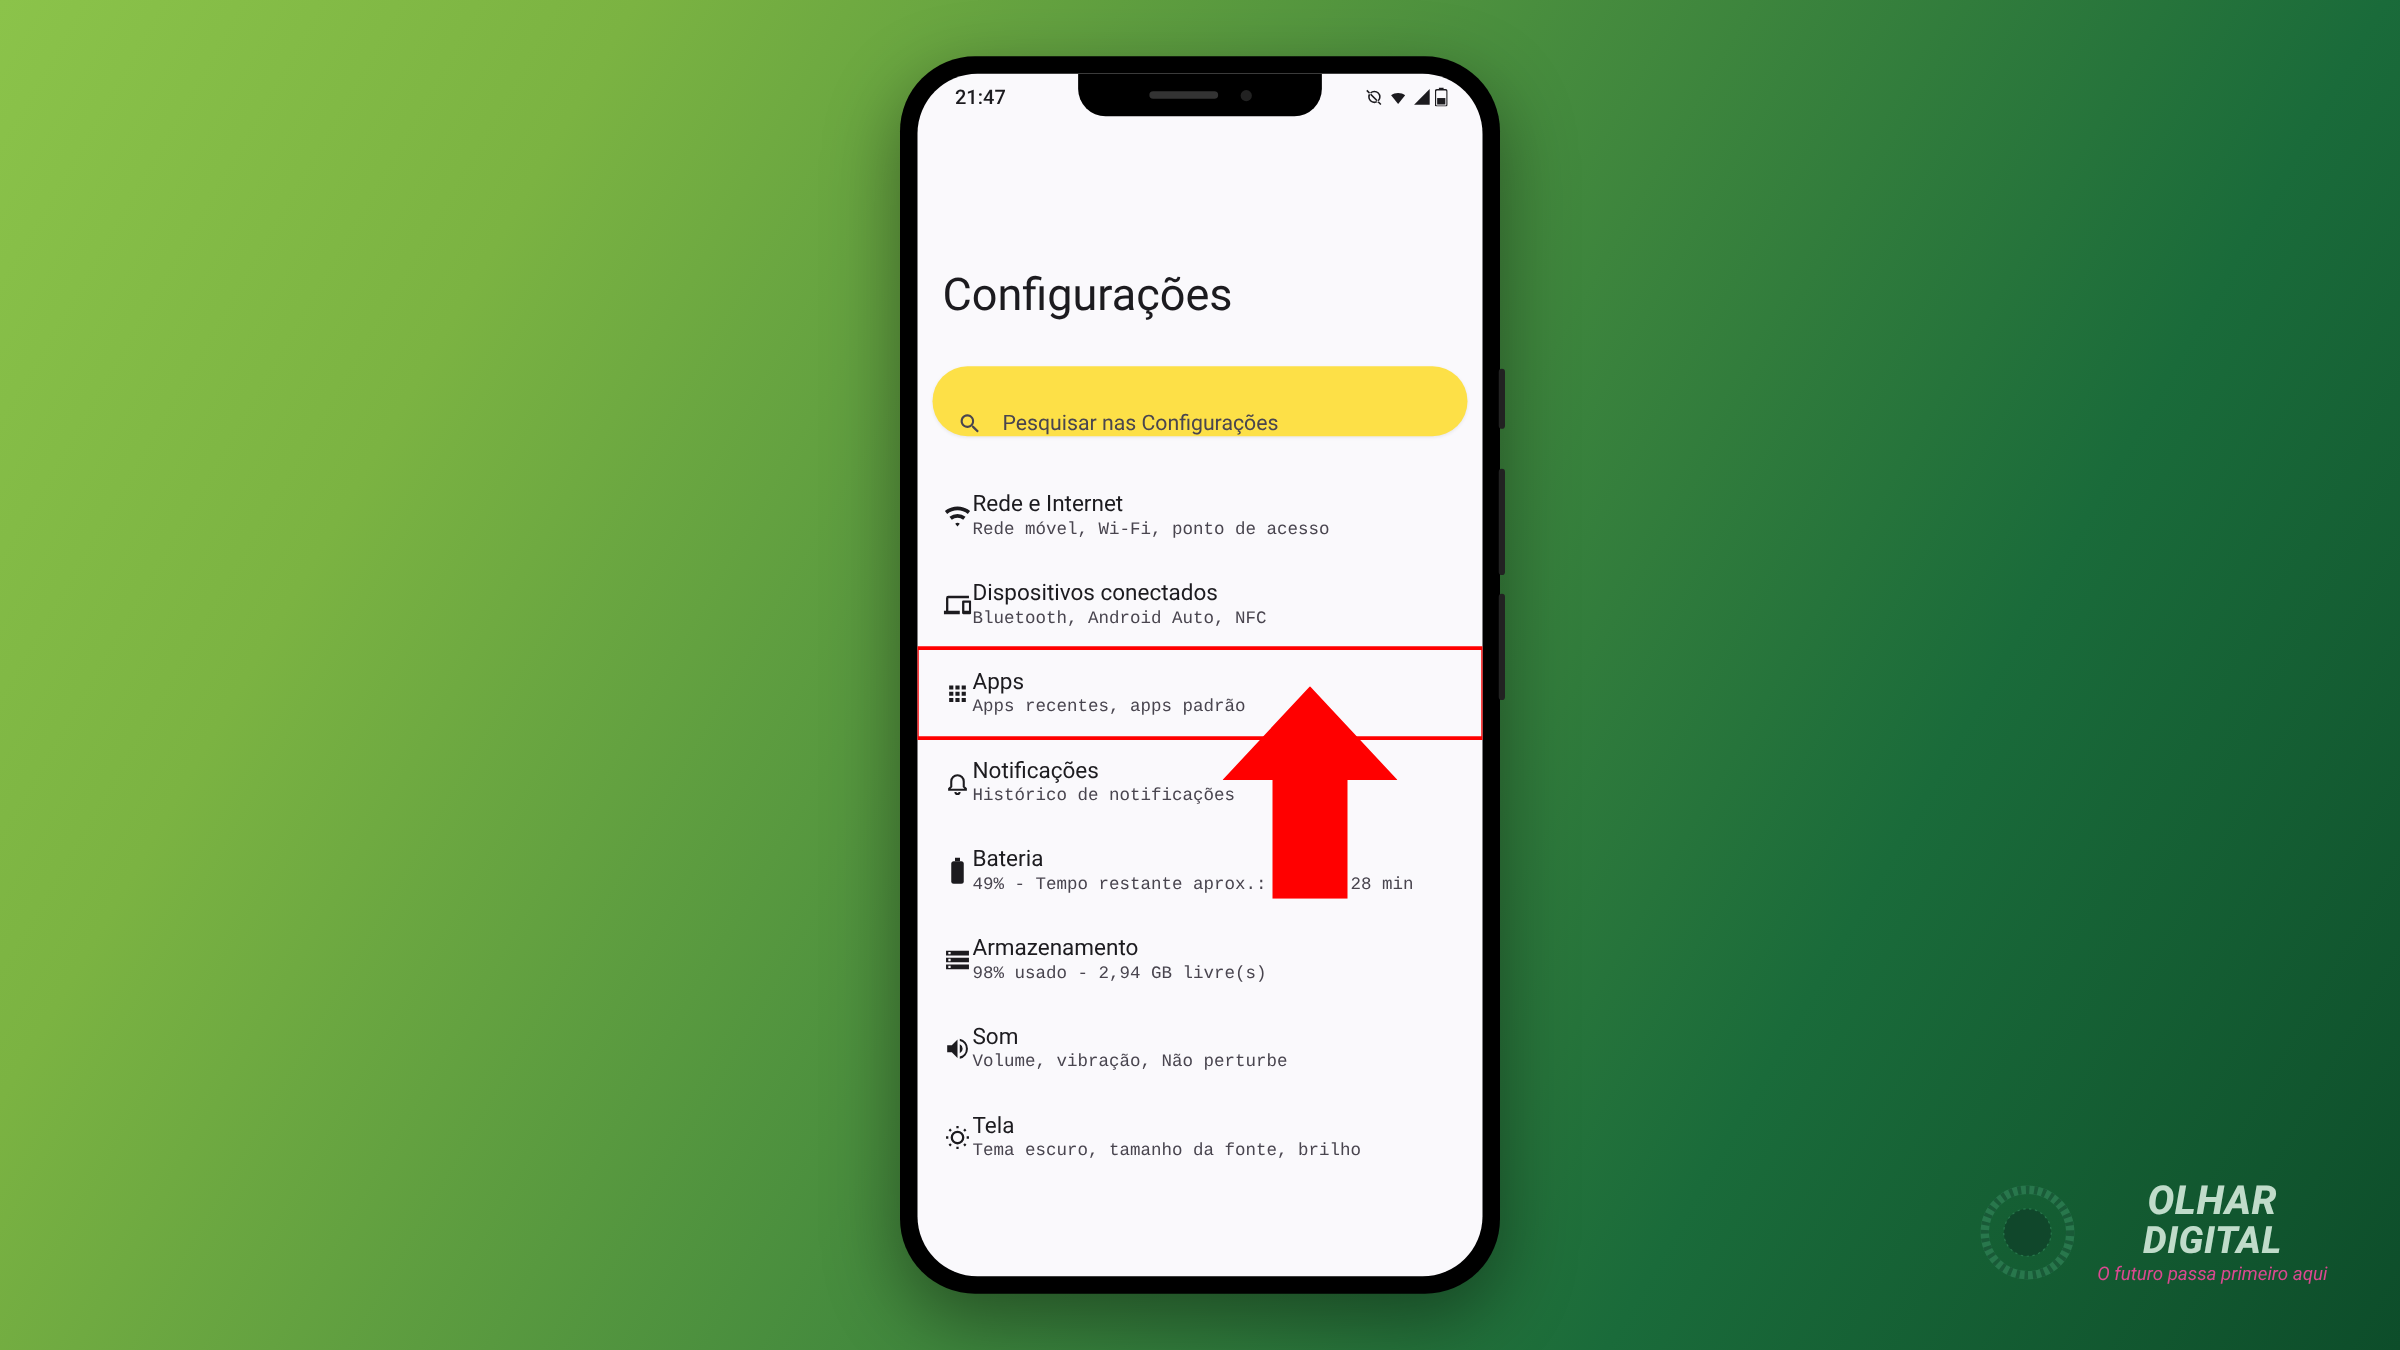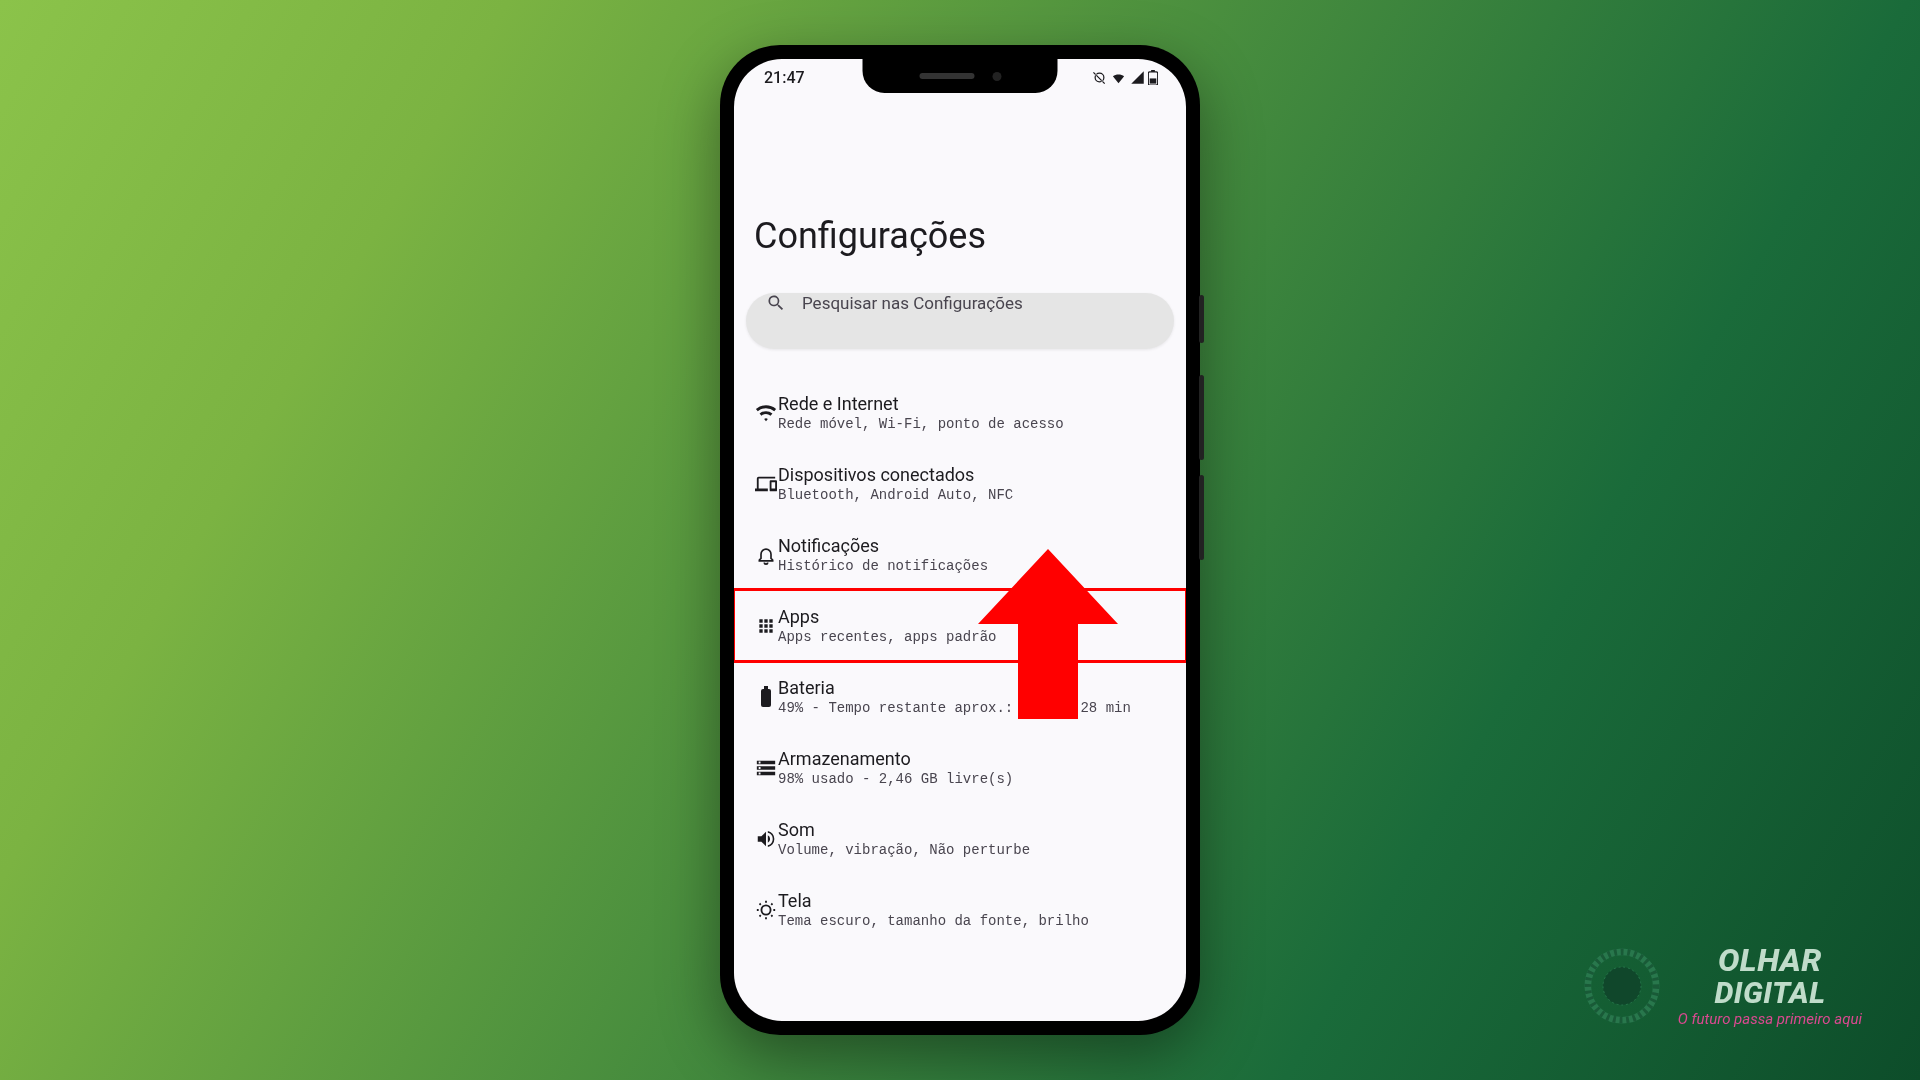--- a/index.html
+++ b/index.html
@@ -63,25 +63,25 @@
     .status-right { display: flex; gap: 3px; align-items:center; }
     .status-right svg{display:block;}
     .content { padding: 0 12px; }
     .page-title {
       font-size: 36px;
       font-weight: 400;
       color: #1c1b1f;
       margin: 120px 0 36px 8px;
     }
     .search-bar {
-      background: #e5e5e5;
+      background: #fde047;
       border-radius: 30px;
       height: 56px;
       display: flex;
-      align-items: flex-start;
+      align-items: flex-end;
       padding: 0 20px;
       gap: 16px;
       box-shadow: 0 1px 3px rgba(0,0,0,0.08);
       margin-bottom: 28px;
     }
     .search-bar .ph { color: #49454f; font-size: 17px; }
     .setting-item {
       display: flex;
       align-items: center;
       padding: 16px 8px;
@@ -182,41 +182,41 @@
               <path fill="#1c1b1f" d="M4 6h18V4H4a2 2 0 00-2 2v11H0v3h14v-3H4V6zm19 2h-6a1 1 0 00-1 1v10a1 1 0 001 1h6a1 1 0 001-1V9a1 1 0 00-1-1zm-1 9h-4v-7h4v7z"></path>
             </svg>
           </div>
         <div class="setting-text">
           <div class="title">Dispositivos conectados</div>
           <div class="sub">Bluetooth, Android Auto, NFC</div>
         </div>
       </div>
 
       <div class="setting-item">
+        <div class="highlight-box"></div>
+        <div class="setting-icon">
+            <svg width="20" height="20" viewBox="0 0 24 24">
+              <path fill="#1c1b1f" d="M4 8h4V4H4v4zm6 12h4v-4h-4v4zm-6 0h4v-4H4v4zm0-6h4v-4H4v4zm6 0h4v-4h-4v4zm6-10v4h4V4h-4zm-6 4h4V4h-4v4zm6 6h4v-4h-4v4zm0 6h4v-4h-4v4z"></path>
+            </svg>
+          </div>
+        <div class="setting-text">
+          <div class="title">Apps</div>
+          <div class="sub">Apps recentes, apps padrão</div>
+        </div>
+      </div>
+
+      <div class="setting-item">
         <div class="setting-icon">
             <svg width="20" height="22" viewBox="0 0 24 24">
               <path fill="none" stroke="#1c1b1f" stroke-width="2" d="M18 16v-5a6 6 0 10-12 0v5l-2 2v1h16v-1l-2-2zM10 21a2 2 0 004 0"></path>
             </svg>
           </div>
         <div class="setting-text">
           <div class="title">Notificações</div>
           <div class="sub">Histórico de notificações</div>
-        </div>
-      </div>
-
-      <div class="setting-item">
-        <div class="highlight-box"></div>
-        <div class="setting-icon">
-            <svg width="20" height="20" viewBox="0 0 24 24">
-              <path fill="#1c1b1f" d="M4 8h4V4H4v4zm6 12h4v-4h-4v4zm-6 0h4v-4H4v4zm0-6h4v-4H4v4zm6 0h4v-4h-4v4zm6-10v4h4V4h-4zm-6 4h4V4h-4v4zm6 6h4v-4h-4v4zm0 6h4v-4h-4v4z"></path>
-            </svg>
-          </div>
-        <div class="setting-text">
-          <div class="title">Apps</div>
-          <div class="sub">Apps recentes, apps padrão</div>
         </div>
       </div>
 
       <div class="setting-item">
         <div class="setting-icon">
             <svg width="12" height="22" viewBox="0 0 12 22">
               <rect x="1" y="3" width="10" height="18" rx="2" fill="#1c1b1f"></rect>
               <rect x="4" y="0" width="4" height="3" fill="#1c1b1f"></rect>
             </svg>
           </div>
@@ -227,21 +227,21 @@
       </div>
 
       <div class="setting-item">
         <div class="setting-icon">
             <svg width="22" height="22" viewBox="0 0 24 24">
               <path fill="#1c1b1f" d="M2 20h20v-4H2v4zm2-3h2v2H4v-2zM2 4v4h20V4H2zm4 3H4V5h2v2zm-4 7h20v-4H2v4zm2-3h2v2H4v-2z"></path>
             </svg>
           </div>
         <div class="setting-text">
           <div class="title">Armazenamento</div>
-          <div class="sub">98% usado - 2,46 GB livre(s)</div>
+          <div class="sub">98% usado - 2,94 GB livre(s)</div>
         </div>
       </div>
 
       <div class="setting-item">
         <div class="setting-icon">
             <svg width="22" height="22" viewBox="0 0 24 24">
               <path fill="#1c1b1f" d="M3 9v6h4l5 5V4L7 9H3zm13.5 3a4.5 4.5 0 00-2.5-4v8a4.5 4.5 0 002.5-4zM14 3.2v2a7 7 0 010 13.6v2a9 9 0 000-17.6z"></path>
             </svg>
           </div>
         <div class="setting-text">

